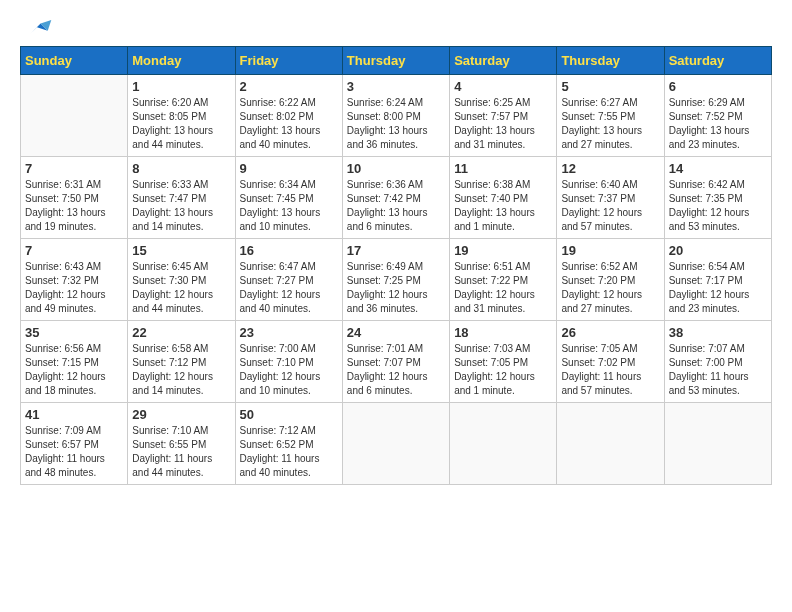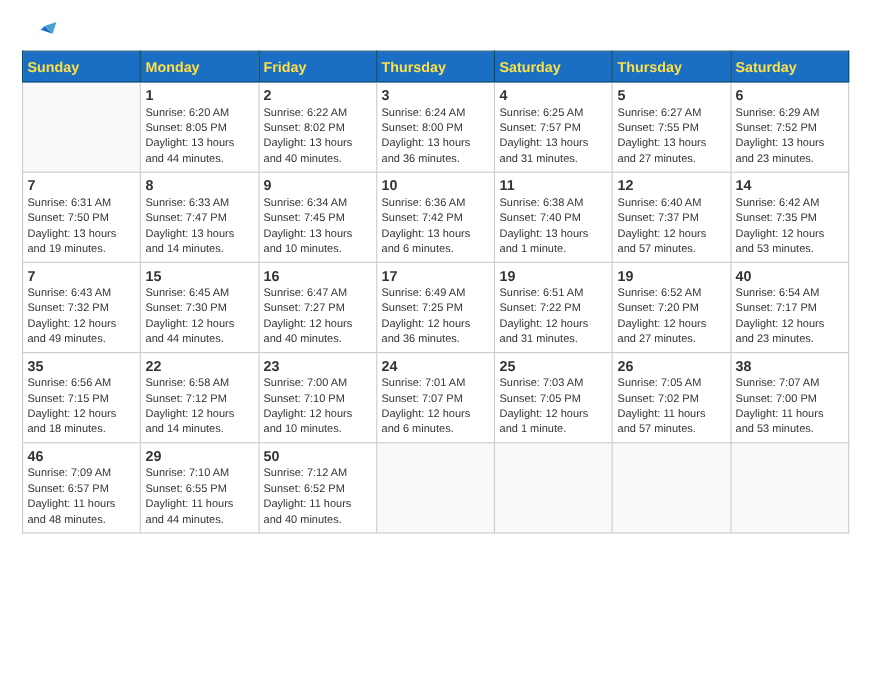--- a/index.html
+++ b/index.html
@@ -188,21 +188,21 @@
         </td>
         <td>
           <span class="day-number">19</span>
           <div class="day-info">Sunrise: 6:51 AM<br>Sunset: 7:22 PM<br>Daylight: 12 hours<br>and 31 minutes.</div>
         </td>
         <td>
           <span class="day-number">19</span>
           <div class="day-info">Sunrise: 6:52 AM<br>Sunset: 7:20 PM<br>Daylight: 12 hours<br>and 27 minutes.</div>
         </td>
         <td>
-          <span class="day-number">40</span>
+          <span class="day-number">20</span>
           <div class="day-info">Sunrise: 6:54 AM<br>Sunset: 7:17 PM<br>Daylight: 12 hours<br>and 23 minutes.</div>
         </td>
       </tr>
       <tr>
         <td>
           <span class="day-number">35</span>
           <div class="day-info">Sunrise: 6:56 AM<br>Sunset: 7:15 PM<br>Daylight: 12 hours<br>and 18 minutes.</div>
         </td>
         <td>
           <span class="day-number">22</span>
@@ -210,35 +210,35 @@
         </td>
         <td>
           <span class="day-number">23</span>
           <div class="day-info">Sunrise: 7:00 AM<br>Sunset: 7:10 PM<br>Daylight: 12 hours<br>and 10 minutes.</div>
         </td>
         <td>
           <span class="day-number">24</span>
           <div class="day-info">Sunrise: 7:01 AM<br>Sunset: 7:07 PM<br>Daylight: 12 hours<br>and 6 minutes.</div>
         </td>
         <td>
-          <span class="day-number">25</span>
+          <span class="day-number">18</span>
           <div class="day-info">Sunrise: 7:03 AM<br>Sunset: 7:05 PM<br>Daylight: 12 hours<br>and 1 minute.</div>
         </td>
         <td>
           <span class="day-number">26</span>
           <div class="day-info">Sunrise: 7:05 AM<br>Sunset: 7:02 PM<br>Daylight: 11 hours<br>and 57 minutes.</div>
         </td>
         <td>
           <span class="day-number">38</span>
           <div class="day-info">Sunrise: 7:07 AM<br>Sunset: 7:00 PM<br>Daylight: 11 hours<br>and 53 minutes.</div>
         </td>
       </tr>
       <tr>
         <td>
-          <span class="day-number">46</span>
+          <span class="day-number">41</span>
           <div class="day-info">Sunrise: 7:09 AM<br>Sunset: 6:57 PM<br>Daylight: 11 hours<br>and 48 minutes.</div>
         </td>
         <td>
           <span class="day-number">29</span>
           <div class="day-info">Sunrise: 7:10 AM<br>Sunset: 6:55 PM<br>Daylight: 11 hours<br>and 44 minutes.</div>
         </td>
         <td>
           <span class="day-number">50</span>
           <div class="day-info">Sunrise: 7:12 AM<br>Sunset: 6:52 PM<br>Daylight: 11 hours<br>and 40 minutes.</div>
         </td>

